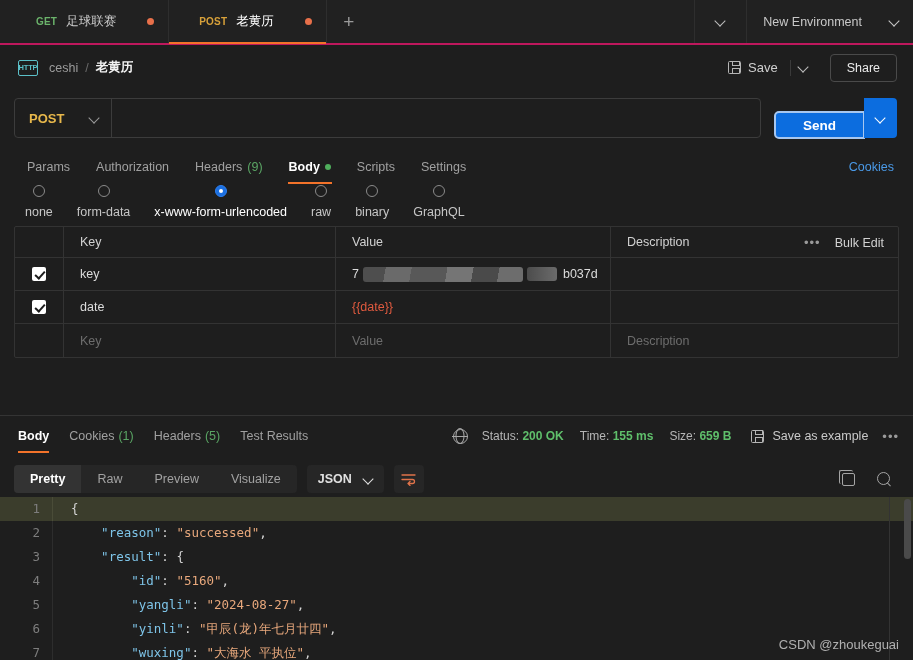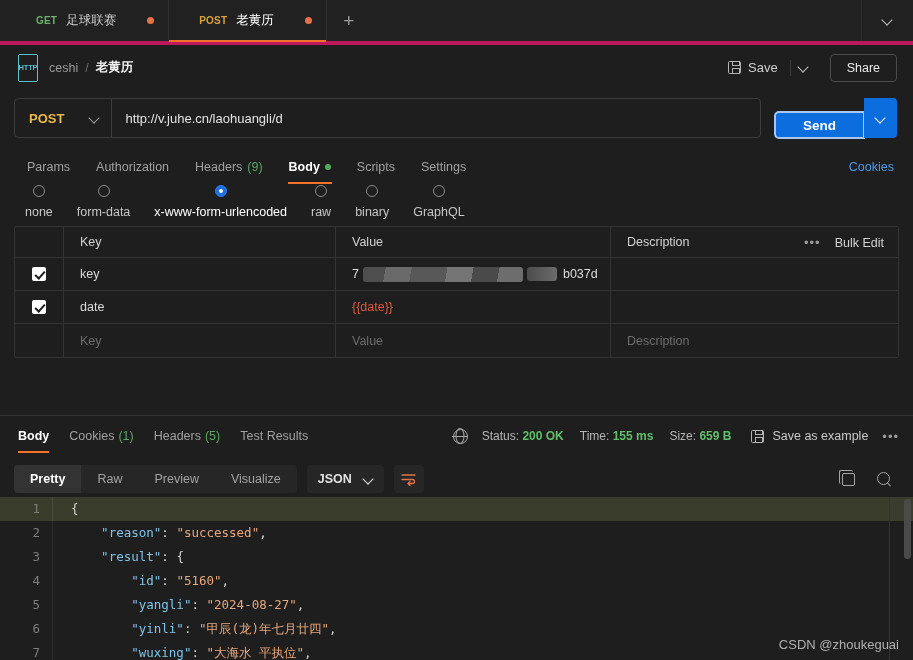--- a/index.html
+++ b/index.html
@@ -10,21 +10,21 @@
     font-family: "Liberation Sans", sans-serif;
     overflow: hidden;
     -webkit-font-smoothing: antialiased;
   }
   .app { width: 913px; height: 660px; position: relative; background: #1e1e1e; }
 
   
   .tabbar {
     height: 45px; background: #212121;
     display: flex; align-items: stretch;
-    border-bottom: 4px solid #be185d;
+    border-bottom: 2px solid #be185d;
     position: relative;
   }
   .tabs { display: flex; align-items: stretch; flex: 0 0 auto; }
   .tab {
     display: flex; align-items: center; gap: 9px;
     padding: 0 14px 0 30px;
     font-size: 12.5px; color: #b4b4b4;
     position: relative; cursor: pointer;
     border-right: 1px solid #2e2e2e;
     white-space: nowrap;
@@ -65,21 +65,21 @@
     border-right: 1.4px solid currentColor; border-bottom: 1.4px solid currentColor;
     transform: rotate(45deg);
   }
 
   
   .crumbrow {
     height: 45px; display: flex; align-items: center;
     padding: 0 16px 0 18px; background: #1e1e1e;
   }
   .http-icon {
-    width: 20px; height: 28px; margin-right: 11px;
+    width: 20px; height: 16px; margin-right: 11px;
     display: flex; align-items: center; justify-content: center;
     font-size: 7.5px; font-weight: bold; color: #5bc0c8;
     border: 1.2px solid #5bc0c8; border-radius: 2px; letter-spacing: -.2px;
     font-family: "Liberation Sans", sans-serif;
   }
   .crumb { font-size: 12.5px; color: #9b9b9b; cursor: pointer; }
   .crumb-sep { font-size: 12.5px; color: #6a6a6a; margin: 0 7px; }
   .crumb-last { font-size: 12.5px; color: #f2f2f2; font-weight: bold; cursor: pointer; }
   .crumb-right { margin-left: auto; display: flex; align-items: center; gap: 0; }
   .save-btn {
@@ -341,20 +341,24 @@
         <span class="verb verb-post">POST</span>
         <span class="tname">老黄历</span>
         <span class="dot"></span>
       </div>
       <div class="plus">+</div>
     </div>
     <div class="tabbar-right">
       <div class="chev-cell">
           <span class="chev"></span>
         </div>
+      <div class="env-cell">
+        <span>New Environment</span>
+        <span class="chev"></span>
+      </div>
     </div>
   </div>
 
   <div class="crumbrow">
     <div class="http-icon">HTTP</div>
     <span class="crumb">ceshi</span>
     <span class="crumb-sep">/</span>
     <span class="crumb-last">老黄历</span>
     <div class="crumb-right">
       <div class="save-btn">
@@ -367,21 +371,20 @@
       <div class="share-btn">Share</div>
     </div>
   </div>
 
   <div class="urlrow">
     <div class="urlbox">
       <div class="method">
         <span>POST</span>
         <span class="chev"></span>
       </div>
-      <div class="urlinput">http://v.juhe.cn/laohuangli/d</div>
     </div>
     <div class="sendwrap">
       <button class="send-btn">Send</button>
       <div class="send-split">
           <span class="chev"></span>
         </div>
     </div>
   </div>
 
   <div class="reqtabs">

